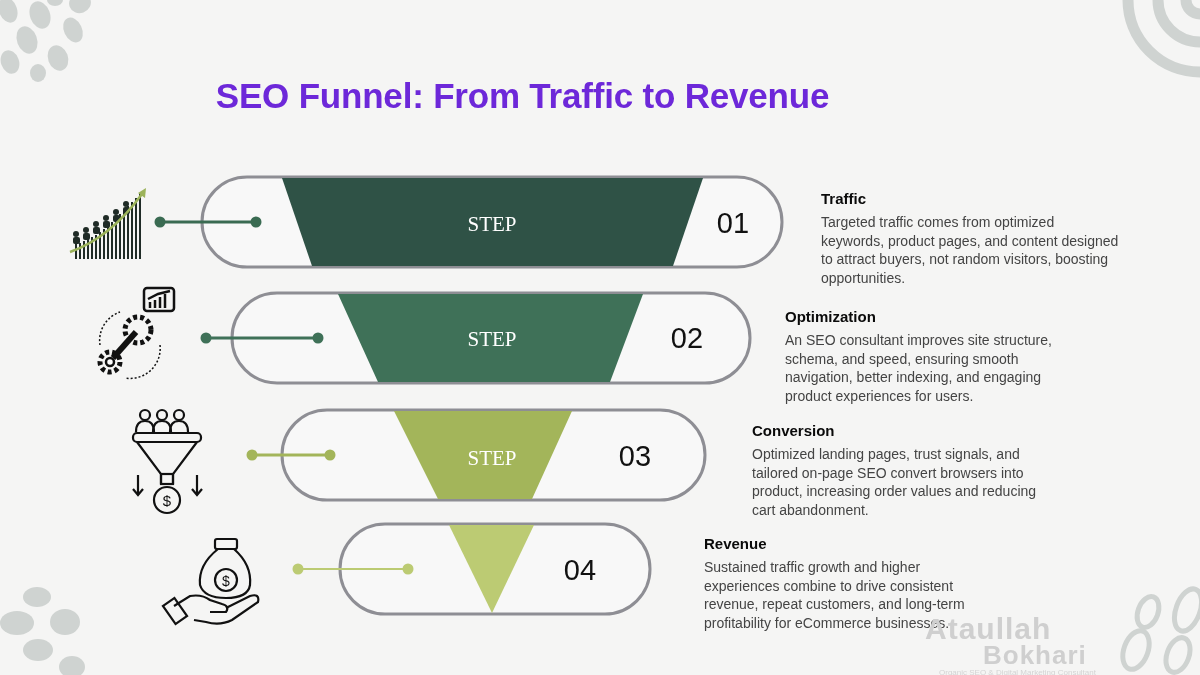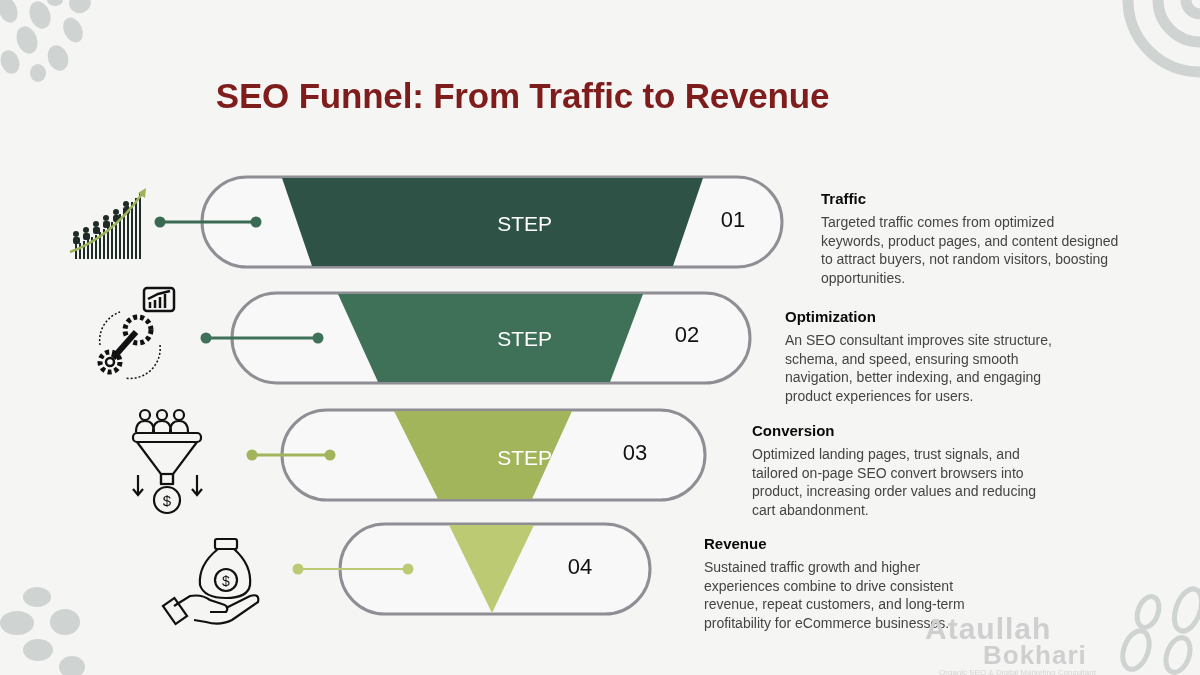--- a/index.html
+++ b/index.html
@@ -4,28 +4,28 @@
 <style>
   html, body { margin:0; padding:0; }
   body {
     width:1200px; height:675px; overflow:hidden; position:relative;
     background:#f5f5f4;
     font-family:"Liberation Sans", sans-serif;
   }
   .abs { position:absolute; }
   .title {
     left:0; width:1045px; top:76px; text-align:center;
-    font-size:35px; font-weight:bold; color:#7f1d1d; letter-spacing:-0.2px;
+    font-size:35px; font-weight:bold; color:#6d28d9; letter-spacing:-0.2px;
   }
   svg.diagram { position:absolute; left:0; top:0; }
   .step-label {
-    position:absolute; font-size:21px; color:#ffffff; width:120px; text-align:right;
+    position:absolute; font-size:21px; color:#ffffff; width:120px; text-align:center;font-family:Liberation Serif, serif;
   }
   .step-num {
-    position:absolute; font-size:22px; color:#111; width:60px; text-align:center;
+    position:absolute; font-size:29px; color:#111; width:60px; text-align:center;
   }
   .desc { position:absolute; }
   .desc h3 { margin:0 0 6px 0; font-size:15px; font-weight:bold; color:#0a0a0a; }
   .desc p { margin:0; font-size:14px; line-height:18.5px; color:#444; }
   .watermark {
     position:absolute; left:925px; top:616px; color:#cfcfcf;
   }
   .wm-name1 { font-size:30px; font-weight:bold; letter-spacing:1px; line-height:26px; }
   .wm-name2 { font-size:26px; font-weight:bold; margin-left:58px; line-height:26px; letter-spacing:1px;}
   .wm-tag { font-size:8px; margin-left:14px; color:#d4d4d4; }

